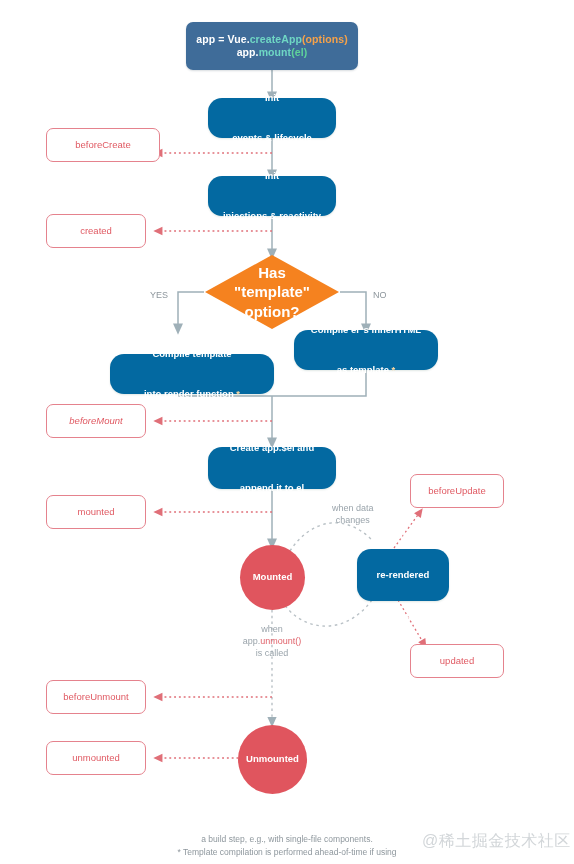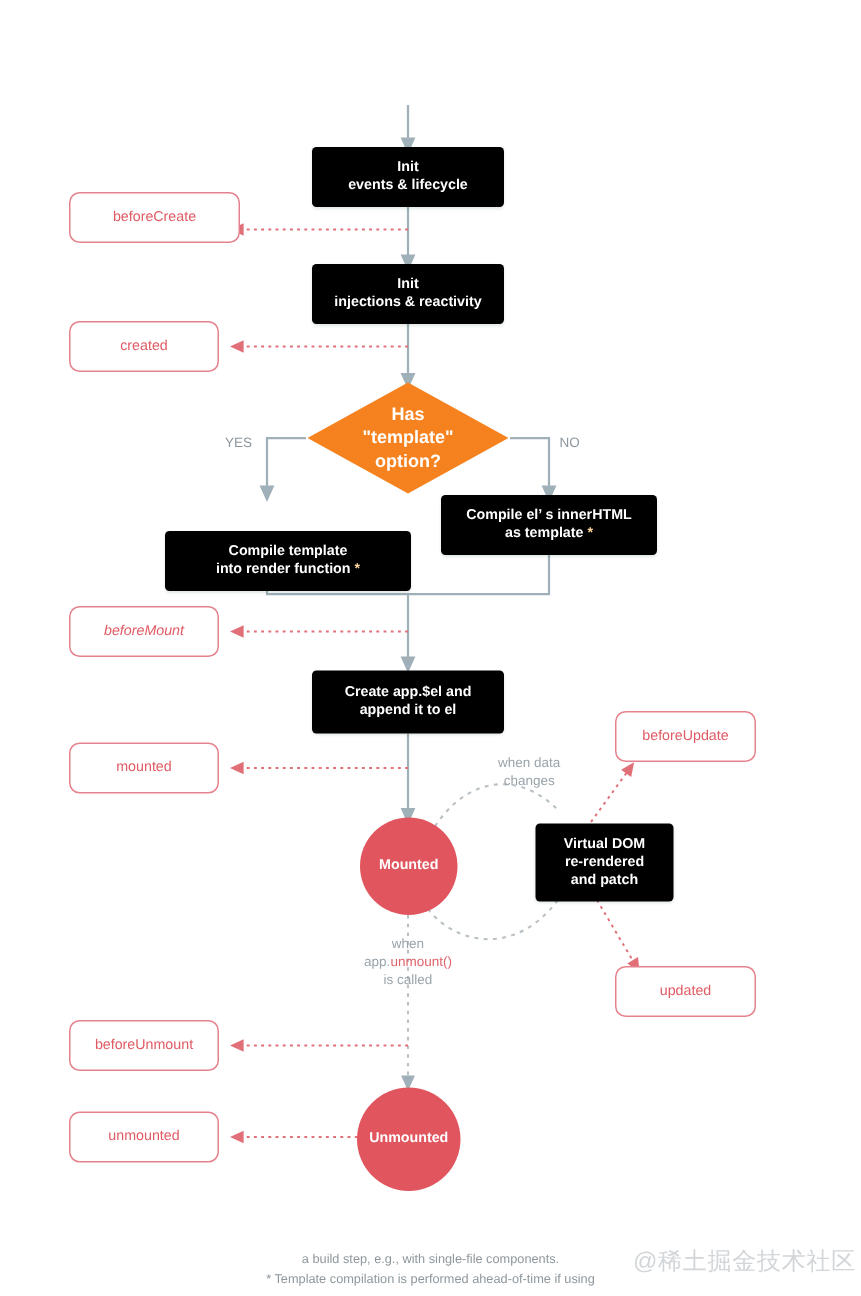--- a/index.html
+++ b/index.html
@@ -50,27 +50,28 @@
     box-shadow: 0 1px 2px rgba(40,60,80,.18);
   }
   .code-box .ln { display: block; white-space: nowrap; }
   .tok-plain { color: #ffffff; }
   .tok-fn    { color: #6fd7c4; }
   .tok-arg   { color: #f6a24a; }
   .tok-arg2  { color: #5fd39a; }
 
   
   .green {
-    background: #000000;
-    border-radius: 3px;
+    background: #0369a1;
+    border-radius: 14px;
     color: #ffffff;
     font-size: 9.5px;
     font-weight: bold;
     padding: 5px 7px;
     box-shadow: 0 1px 2px rgba(40,90,70,.14);
+    gap: 28px;
   }
   .green .star { color: #ffd9a0; }
 
   
   .diamond-wrap {
     position: absolute;
     width: 136px;
     height: 76px;
   }
   .diamond-shape {
@@ -80,21 +81,21 @@
   }
   .diamond-label {
     position: absolute;
     left: 0; top: 0;
     width: 100%; height: 100%;
     display: flex;
     flex-direction: column;
     align-items: center;
     justify-content: center;
     color: #ffffff;
-    font-size: 12px;
+    font-size: 15px;
     font-weight: bold;
     line-height: 1.3;
     text-align: center;
   }
 
   
   .hook {
     background: #ffffff;
     border: 1.3px solid #e5828d;
     border-radius: 7px;
@@ -195,20 +196,24 @@
       <path d="M272,512 L158,512" marker-end="url(#ah-pink)"></path>
       <path d="M272,697 L158,697" marker-end="url(#ah-pink)"></path>
       <path d="M272,758 L158,758" marker-end="url(#ah-pink)"></path>
 
       <path d="M394,548 L420,512" marker-end="url(#ah-pink)"></path>
 
       <path d="M398,600 L424,644" marker-end="url(#ah-pink)"></path>
     </g>
   </svg>
 
+  <div class="node code-box" style="left:186px; top:22px; width:172px; height:48px; flex-direction:column;">
+    <span class="ln"><span class="tok-plain">app = Vue.</span><span class="tok-fn">createApp</span><span class="tok-arg">(options)</span></span>
+    <span class="ln"><span class="tok-plain">app.</span><span class="tok-fn">mount</span><span class="tok-arg2">(el)</span></span>
+  </div>
 
   <div class="node green" style="left:208px; top:98px; width:128px; height:40px; flex-direction:column;">
     <span>Init</span>
     <span>events &amp; lifecycle</span>
   </div>
 
   <div class="node green" style="left:208px; top:176px; width:128px; height:40px; flex-direction:column;">
     <span>Init</span>
     <span>injections &amp; reactivity</span>
   </div>

